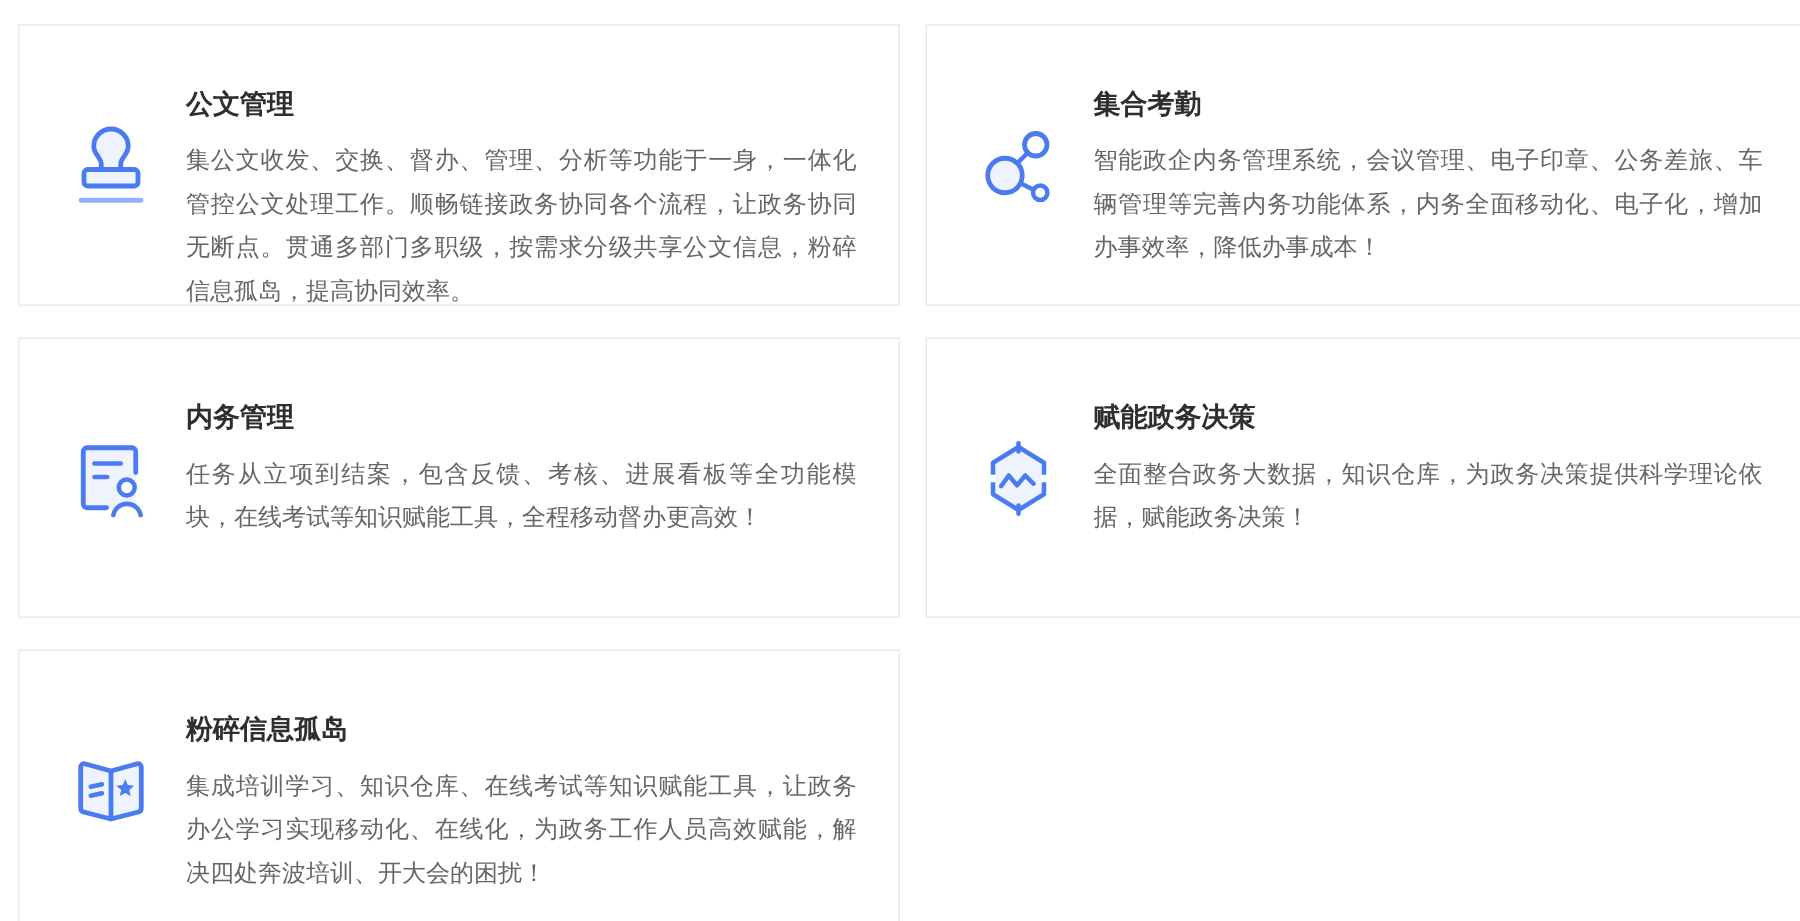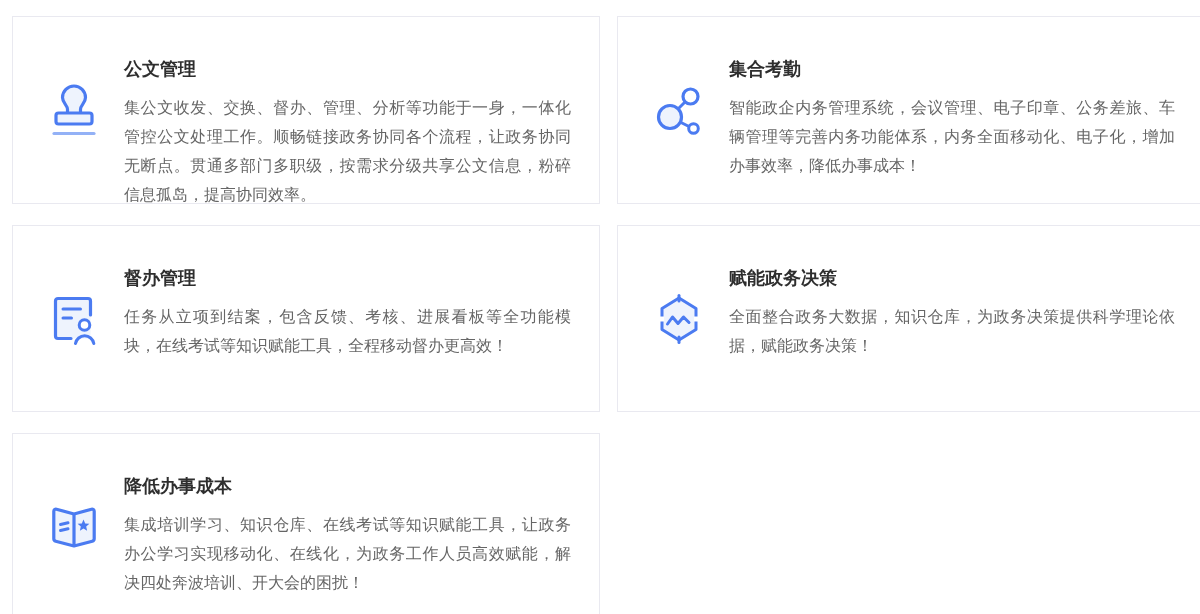--- a/index.html
+++ b/index.html
@@ -94,21 +94,21 @@
       <svg width="46" height="52" viewBox="0 0 46 52" fill="none">
         <rect x="4.5" y="5.5" width="35" height="40" rx="2.5" fill="#eef3fd"></rect>
         <path d="M39.5 22 V8 A2.5 2.5 0 0 0 37 5.5 H7 A2.5 2.5 0 0 0 4.5 8 V43 A2.5 2.5 0 0 0 7 45.5 H20" fill="none" stroke="#4b7bf1" stroke-width="3.2" stroke-linecap="round"></path>
         <line x1="12" y1="16" x2="29.5" y2="16" stroke="#4b7bf1" stroke-width="3" stroke-linecap="round"></line>
         <line x1="12" y1="25" x2="20.5" y2="25" stroke="#4b7bf1" stroke-width="3" stroke-linecap="round"></line>
         <circle cx="33.5" cy="32" r="5.3" fill="#ffffff" stroke="#4b7bf1" stroke-width="3"></circle>
         <path d="M24.5 50.5 A9.3 9.3 0 0 1 42.8 50.5" fill="none" stroke="#4b7bf1" stroke-width="3" stroke-linecap="round"></path>
       </svg>
     </div>
     <div class="text-block">
-      <div class="card-title">督办管理</div>
+      <div class="card-title">内务管理</div>
       <div class="card-desc">任务从立项到结案，包含反馈、考核、进展看板等全功能模块，在线考试等知识赋能工具，全程移动督办更高效！</div>
     </div>
   </div>
 
   <div class="card">
     <div class="icon-box">
       <svg width="48" height="52" viewBox="0 0 48 52" fill="none">
         <path d="M24 5 L41 15.5 V36.5 L24 47 L7 36.5 V15.5 Z" fill="#eef3fd" stroke="#4b7bf1" stroke-width="3" stroke-linejoin="round"></path>
         <line x1="7" y1="23.5" x2="7" y2="28.5" stroke="#ffffff" stroke-width="4"></line>
         <line x1="41" y1="23.5" x2="41" y2="28.5" stroke="#ffffff" stroke-width="4"></line>
@@ -127,18 +127,18 @@
     <div class="icon-box">
       <svg width="52" height="46" viewBox="0 0 52 46" fill="none">
         <path d="M26 10 L43.5 5.2 A2.2 2.2 0 0 1 46.2 7.3 V34.8 A2.6 2.6 0 0 1 44.3 37.3 L26 42 L7.7 37.3 A2.6 2.6 0 0 1 5.8 34.8 V7.3 A2.2 2.2 0 0 1 8.5 5.2 Z" fill="#eef3fd" stroke="#4b7bf1" stroke-width="3.2" stroke-linejoin="round"></path>
         <line x1="26" y1="10" x2="26" y2="42" stroke="#4b7bf1" stroke-width="3.2"></line>
         <line x1="12.5" y1="20.5" x2="20" y2="18.8" stroke="#4b7bf1" stroke-width="3" stroke-linecap="round"></line>
         <line x1="12.5" y1="26.5" x2="20" y2="24.8" stroke="#4b7bf1" stroke-width="3" stroke-linecap="round"></line>
         <path d="M35.5 15.5 l1.7 3.9 4.2 0.4 -3.2 2.8 0.9 4.1 -3.6 -2.1 -3.6 2.1 0.9 -4.1 -3.2 -2.8 4.2 -0.4 Z" fill="#4b7bf1"></path>
       </svg>
     </div>
     <div class="text-block">
-      <div class="card-title">降低办事成本</div>
+      <div class="card-title">粉碎信息孤岛</div>
       <div class="card-desc">集成培训学习、知识仓库、在线考试等知识赋能工具，让政务办公学习实现移动化、在线化，为政务工作人员高效赋能，解决四处奔波培训、开大会的困扰！</div>
     </div>
   </div>
 
 </div>
 
 </body></html>

